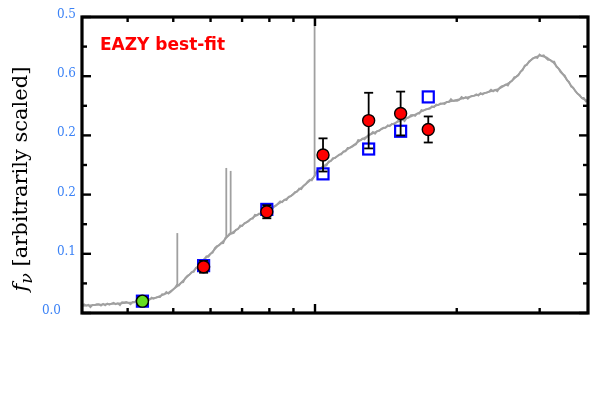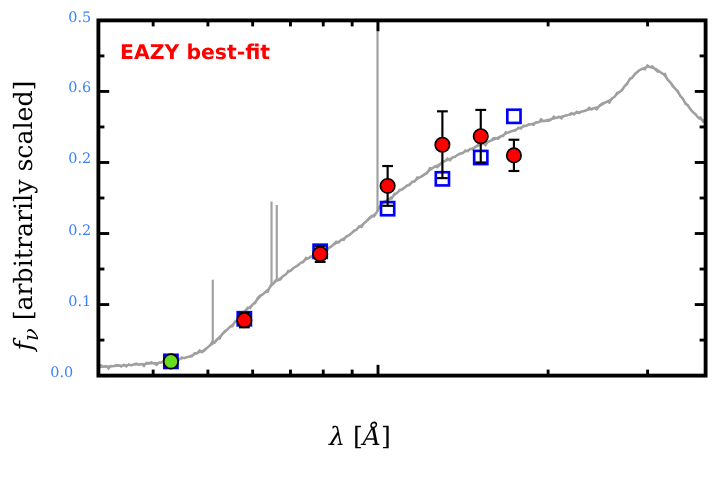--- a/index.html
+++ b/index.html
@@ -140,23 +140,20 @@
       <line x1="82" x2="87" y1="105.80000000000001" y2="105.80000000000001" stroke="#000" stroke-width="2.4"></line>
       <line x1="588" x2="583" y1="105.80000000000001" y2="105.80000000000001" stroke="#000" stroke-width="2.4"></line>
       <line x1="82" x2="87" y1="46.599999999999966" y2="46.599999999999966" stroke="#000" stroke-width="2.4"></line>
       <line x1="588" x2="583" y1="46.599999999999966" y2="46.599999999999966" stroke="#000" stroke-width="2.4"></line>
     </svg>
 
   <div class="ylabel">
     <span><i style="font-family:'DejaVu Serif',serif;">f</i><sub style="font-style:italic;">ν</sub> [arbitrarily scaled]</span>
   </div>
 
-  <div class="xlabel">
-    <span style="font-style:italic;">λ</span> [<span style="font-style:italic;">Å</span>]
-  </div>
 
   <div class="annot">EAZY best-fit</div>
 
 <div class="tlab ytl" style="left: 15px; top: 303px;">0.0</div>
     <div class="tlab ytl" style="left: 30px; top: 243.8px;">0.1</div>
     <div class="tlab ytl" style="left: 30px; top: 184.6px;">0.2</div>
     <div class="tlab ytl" style="left: 30px; top: 125.4px;">0.2</div>
     <div class="tlab ytl" style="left: 30px; top: 66.2px;">0.6</div>
     <div class="tlab ytl" style="left: 30px; top: 7px;">0.5</div>
   </div>

